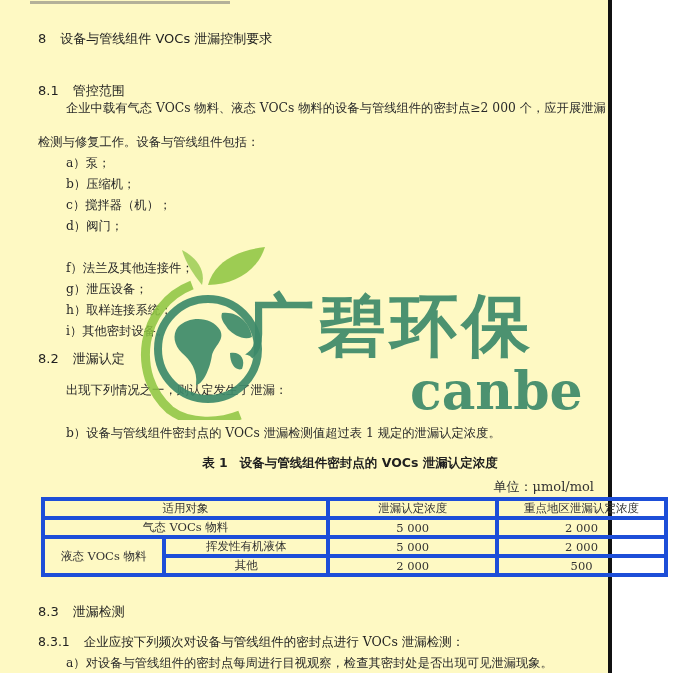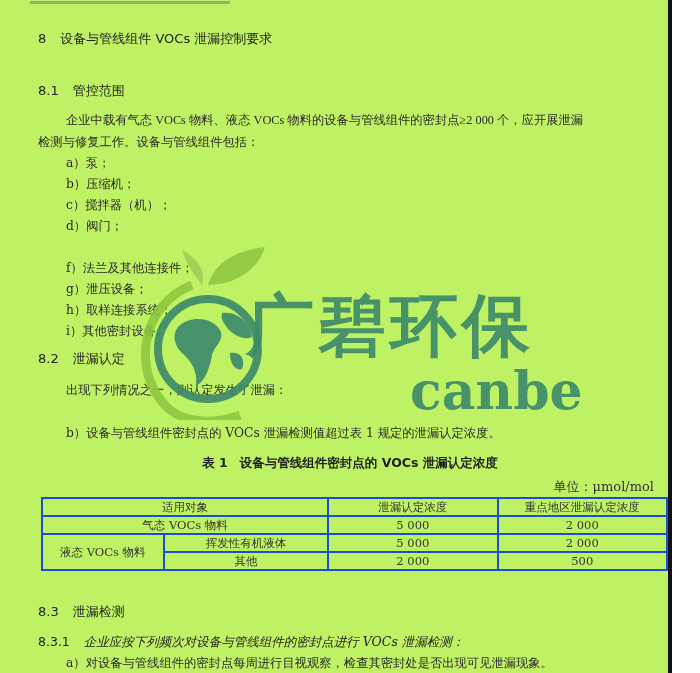--- a/index.html
+++ b/index.html
@@ -1,30 +1,30 @@
 <!DOCTYPE html>
 <html><head>
 <meta charset="utf-8">
 <style>
   * { box-sizing: border-box; margin: 0; padding: 0; }
   html, body { width: 700px; height: 673px; overflow: hidden; background: #ffffff; }
   body { position: relative; font-family: "DejaVu Serif", "Liberation Serif", serif; color: #222; }
-  .page { position: absolute; left: 0; top: 0; width: 672px; height: 673px; background: #bef264; }
+  .page { position: absolute; left: 0; top: 0; width: 612px; height: 673px; background: #fef9c3; }
   .right-edge { position: absolute; right: 0; top: 0; width: 4px; height: 673px; background: #111; }
   .cut-line { position: absolute; left: 30px; top: 0; height: 6px; width: 200px; overflow: hidden; }
   .cut-line span { display: block; height: 3px; background: #777; margin-top: 1px; width: 200px; opacity: .55; }
   .h { position: absolute; font-family: "DejaVu Sans", "Liberation Sans", sans-serif; font-size: 13px; color: #1f1f1f; white-space: nowrap; }
   .h .num { display: inline-block; margin-right: 14px; }
   .p { position: absolute; font-size: 12.3px; color: #2a2a2a; white-space: nowrap; }
   .li { position: absolute; left: 66px; font-size: 12.3px; color: #2a2a2a; white-space: nowrap; }
   .tbl-title { position: absolute; left: 0; width: 700px; top: 455px; text-align: center; font-family: "DejaVu Sans", "Liberation Sans", sans-serif; font-size: 12.5px; font-weight: bold; color: #1f1f1f; }
   .tbl-title .tnum { margin-right: 12px; }
   .unit { position: absolute; right: 18px; top: 478px; font-size: 13px; color: #333; }
   table.t { position: absolute; left: 41px; top: 497px; width: 627px; border-collapse: collapse; border: 2px solid #111; font-size: 11.5px; color: #333; }
-  table.t td { border: 2px solid #1d4ed8; text-align: center; height: 18px; padding: 0 4px; }
+  table.t td { border: 4px solid #1d4ed8; text-align: center; height: 18px; padding: 0 4px; }
   .logo { position: absolute; left: 130px; top: 245px; width: 440px; height: 175px; pointer-events: none; }
   .logo-cn { position: absolute; left: 246px; top: 292px; font-family: "DejaVu Sans", "Liberation Sans", sans-serif; font-weight: bold; font-size: 68px; letter-spacing: 4px; color: #3d8a6a; opacity: .92; line-height: 1; }
   .logo-en { position: absolute; left: 410px; top: 365px; font-family: "DejaVu Serif", "Liberation Serif", serif; font-weight: bold; font-size: 52px; color: #3d8a6a; opacity: .92; line-height: 1; }
 </style>
 </head>
 <body>
 
 <div class="page">
 
   <div class="cut-line">
@@ -32,21 +32,21 @@
     </div>
   <div class="right-edge"></div>
 
   <div class="h" style="left:38px; top:30px;">
     <span class="num">8</span><span>设备与管线组件 VOCs 泄漏控制要求</span>
   </div>
 
   <div class="h" style="left:38px; top:82px;">
     <span class="num">8.1</span><span>管控范围</span>
   </div>
-  <div class="p" style="left:66px; top:112px;font-family:Liberation Serif, serif;">企业中载有气态 VOCs 物料、液态 VOCs 物料的设备与管线组件的密封点≥2 000 个，应开展泄漏</div>
+  <div class="p" style="left:66px; top:100px;">企业中载有气态 VOCs 物料、液态 VOCs 物料的设备与管线组件的密封点≥2 000 个，应开展泄漏</div>
   <div class="p" style="left:38px; top:134px;">检测与修复工作。设备与管线组件包括：</div>
   <div class="li" style="top:155px;">a）泵；</div>
   <div class="li" style="top:176px;">b）压缩机；</div>
   <div class="li" style="top:197px;">c）搅拌器（机）；</div>
   <div class="li" style="top:218px;">d）阀门；</div>
   <div class="li" style="top:260px;">f）法兰及其他连接件；</div>
   <div class="li" style="top:281px;">g）泄压设备；</div>
   <div class="li" style="top:302px;">h）取样连接系统；</div>
   <div class="li" style="top:323px;">i）其他密封设备。</div>
 
@@ -90,21 +90,21 @@
       <td>2 000</td>
       <td>500</td>
     </tr>
   </tbody>
     </table>
 
   <div class="h" style="left:38px; top:603px;">
     <span class="num">8.3</span><span>泄漏检测</span>
   </div>
   <div class="h" style="left:38px; top:634px; font-size:12.5px;">
-    <span class="num">8.3.1</span><span style="font-family:'DejaVu Serif','Liberation Serif',serif;font-style:italic;">企业应按下列频次对设备与管线组件的密封点进行 VOCs 泄漏检测：</span>
+    <span class="num">8.3.1</span><span style="font-family:'DejaVu Serif','Liberation Serif',serif;">企业应按下列频次对设备与管线组件的密封点进行 VOCs 泄漏检测：</span>
   </div>
   <div class="li" style="top:655px;">a）对设备与管线组件的密封点每周进行目视观察，检查其密封处是否出现可见泄漏现象。</div>
 
   <svg class="logo" viewBox="0 0 440 175">
 
     <path d="M 62 40 C 10 60, 0 130, 40 165 C 60 180, 90 178, 110 170" fill="none" stroke="#8cc43f" stroke-width="9" opacity="0.85"></path>
 
     <path d="M 78 40 C 85 15, 110 5, 135 2 C 128 25, 105 40, 78 40 Z" fill="#8cc43f" opacity="0.85"></path>
     <path d="M 72 40 C 60 25, 55 15, 52 5 C 66 12, 76 25, 72 40 Z" fill="#9ccd55" opacity="0.85"></path>
 

